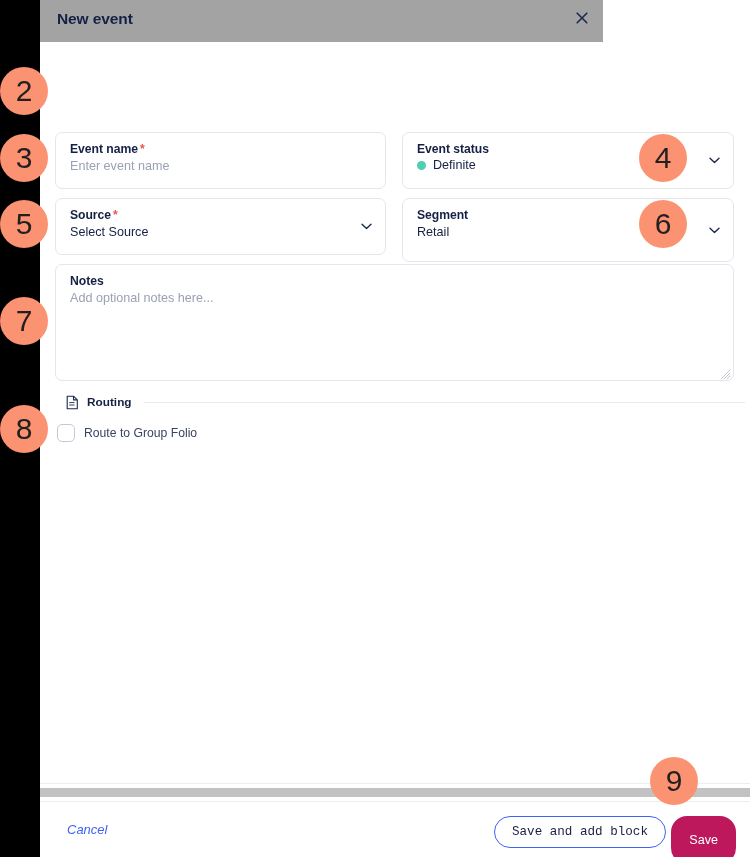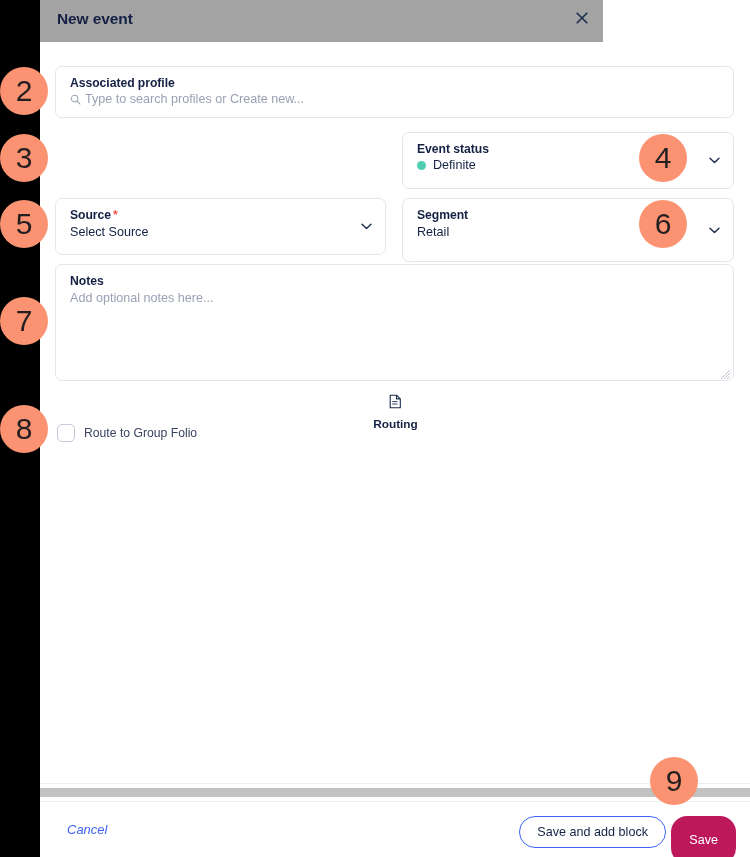--- a/index.html
+++ b/index.html
@@ -151,23 +151,23 @@
   .resize-grip {
     position: absolute;
     right: 2px; bottom: 2px;
     width: 12px; height: 12px;
     cursor: nwse-resize;
   }
 
   
   .section-head {
     position: absolute;
-    left: 16px; top: 352px;
+    left: 26px; top: 352px;
     width: 679px; height: 16px;
-    display: flex; align-items: center; gap: 8px; flex-direction: column;
+    display: flex; align-items: center; gap: 8px;
   }
   .section-icon { width: 13px; height: 15px; flex: none; display: block; }
   .section-title {
     font-size: 11.8px;
     font-weight: bold;
     color: #152144;
     white-space: nowrap;
   }
   .section-rule {
     flex: 1 1 auto;
@@ -239,21 +239,21 @@
   .btn-secondary {
     position: absolute;
     right: 84px; top: 14px;
     height: 32px;
     padding: 0 17px;
     border: 1.3px solid #3f63f5;
     border-radius: 16px;
     background: #ffffff;
     color: #152144;
     font-size: 12.6px;
-    font-family: Liberation Sans, sans-serif;
+    font-family: Liberation Mono, monospace;
     cursor: pointer;
     white-space: nowrap;
   }
   .btn-primary {
     position: absolute;
     right: 14px; top: 14px;
     height: 48px;
     padding: 0 18px;
     border: none;
     border-radius: 16px;
@@ -291,31 +291,27 @@
     <div class="header-title">New event</div>
     <button class="close-btn">
       <svg width="12" height="12" viewBox="0 0 12 12" aria-hidden="true">
         <path d="M1.2 1.2 L10.8 10.8 M10.8 1.2 L1.2 10.8" stroke="#1b2a4e" stroke-width="1.6" stroke-linecap="round"></path>
       </svg>
     </button>
   </div>
 
   <div class="form-area">
 
-    <div class="field" id="f-profile">
-      <div class="field-label">Associated profile</div>
-      <div class="search-row">
-        <svg width="11" height="11" viewBox="0 0 12 12" aria-hidden="true">
-          <circle cx="5" cy="5" r="3.6" fill="none" stroke="#9aa1b4" stroke-width="1.1"></circle>
-          <path d="M7.7 7.7 L11 11" stroke="#9aa1b4" stroke-width="1.1" stroke-linecap="round"></path>
-        </svg>
-        <span class="ph">Type to search profiles or Create new...</span>
+
+    <div class="field" id="f-eventname">
+      <div class="field-label">
+        <span>Event name</span><span class="req">*</span>
       </div>
-    </div>
-
+      <div class="field-value placeholder">Enter event name</div>
+    </div>
 
     <div class="field" id="f-status">
       <div class="field-label">Event status</div>
       <div class="status-row">
         <span class="status-dot"></span>
         <span class="status-text">Definite</span>
       </div>
       <span class="chevron">
         <svg width="11" height="7" viewBox="0 0 11 7" aria-hidden="true">
           <path d="M1 1.2 L5.5 5.4 L10 1.2" fill="none" stroke="#1b2a4e" stroke-width="1.4" stroke-linecap="round" stroke-linejoin="round"></path>

